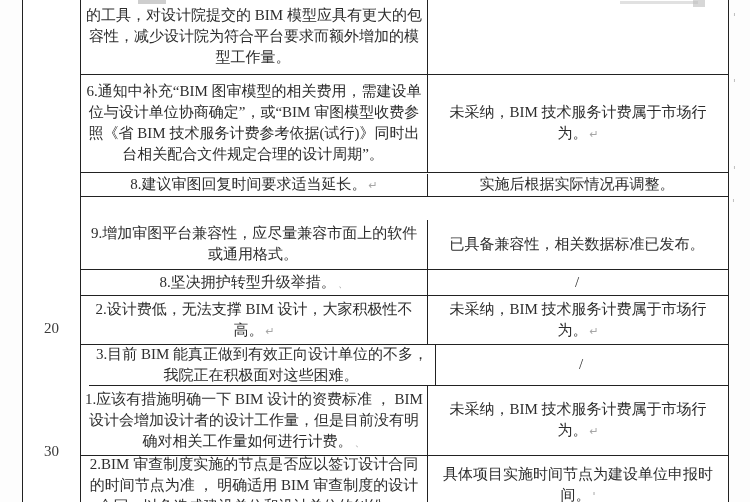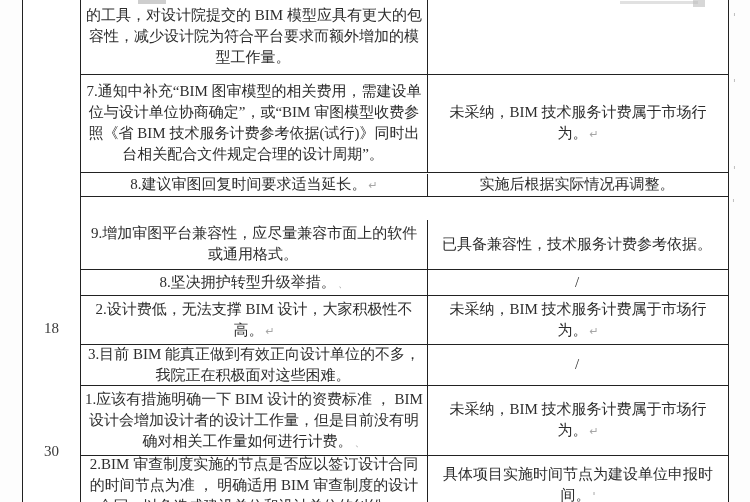--- a/index.html
+++ b/index.html
@@ -39,67 +39,67 @@
         <div class="row" style="height:75px;">
           <div class="cell c2">
             <p><span>的工具，对设计院提交的 BIM 模型应具有更大的包容性，减少设计院为符合平台要求而额外增加的模型工作量。</span><span class="mark"></span></p>
           </div>
           <div class="cell c3">
             <p><span></span><span class="mark"></span></p>
           </div>
         </div>
         <div class="row" style="height:98px;">
           <div class="cell c2">
-            <p><span>7.通知中补充“BIM 图审模型的相关费用，需建设单位与设计单位协商确定”，或“BIM 审图模型收费参照《省 BIM 技术服务计费参考依据(试行)》同时出台相关配合文件规定合理的设计周期”。</span><span class="mark"></span></p>
+            <p><span>6.通知中补充“BIM 图审模型的相关费用，需建设单位与设计单位协商确定”，或“BIM 审图模型收费参照《省 BIM 技术服务计费参考依据(试行)》同时出台相关配合文件规定合理的设计周期”。</span><span class="mark"></span></p>
           </div>
           <div class="cell c3">
             <p><span>未采纳，BIM 技术服务计费属于市场行为。</span><span class="mark">↵</span></p>
           </div>
         </div>
         <div class="row" style="height:24px;align-items:flex-end;">
           <div class="cell c2">
             <p><span>8.建议审图回复时间要求适当延长。</span><span class="mark">↵</span></p>
           </div>
           <div class="cell c3">
             <p><span>实施后根据实际情况再调整。</span><span class="mark"></span></p>
           </div>
         </div>
         <div class="row" style="height:50px;margin-top:23px;">
           <div class="cell c2">
             <p><span>9.增加审图平台兼容性，应尽量兼容市面上的软件或通用格式。</span><span class="mark"></span></p>
           </div>
           <div class="cell c3">
-            <p><span>已具备兼容性，技术服务计费参考依据。</span><span class="mark"></span></p>
+            <p><span>已具备兼容性，相关数据标准已发布。</span><span class="mark"></span></p>
           </div>
         </div>
       </div>
     </div>
 
     <div class="section">
       <div class="numcol">
-        <span>18</span>
+        <span>20</span>
       </div>
       <div class="rows">
         <div class="row" style="height:26px;">
           <div class="cell c2">
             <p><span>8.坚决拥护转型升级举措。</span><span class="mark">、</span></p>
           </div>
           <div class="cell c3">
             <p><span>/</span><span class="mark"></span></p>
           </div>
         </div>
         <div class="row" style="height:49px;">
           <div class="cell c2">
             <p><span>2.设计费低，无法支撑 BIM 设计，大家积极性不高。</span><span class="mark">↵</span></p>
           </div>
           <div class="cell c3">
             <p><span>未采纳，BIM 技术服务计费属于市场行为。</span><span class="mark">↵</span></p>
           </div>
         </div>
-        <div class="row" style="height:41px;">
+        <div class="row" style="height:41px;margin-left:8px;">
           <div class="cell c2">
             <p><span>3.目前 BIM 能真正做到有效正向设计单位的不多，我院正在积极面对这些困难。</span><span class="mark"></span></p>
           </div>
           <div class="cell c3">
             <p><span>/</span><span class="mark"></span></p>
           </div>
         </div>
       </div>
     </div>
 

